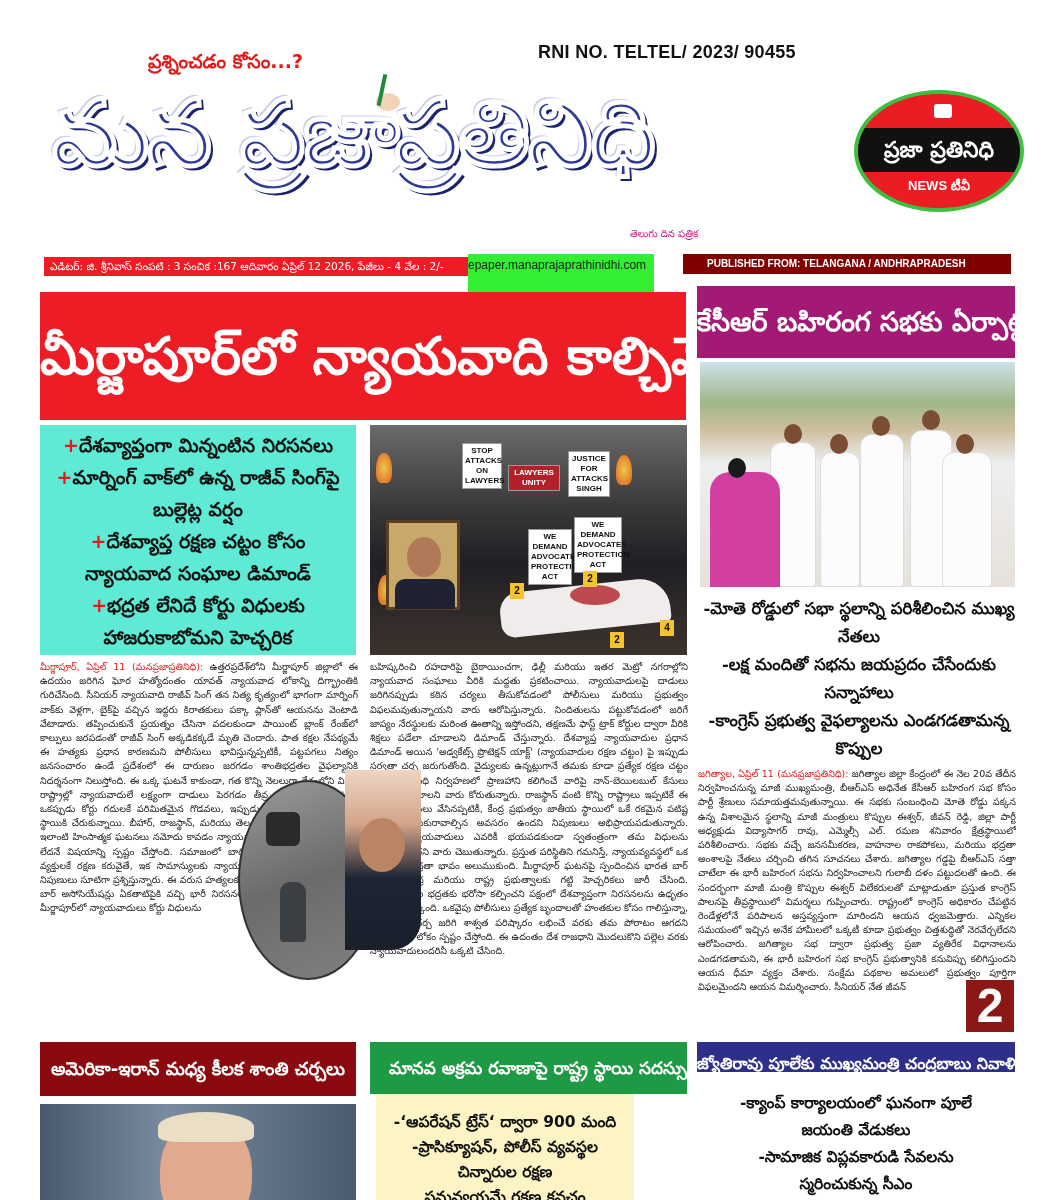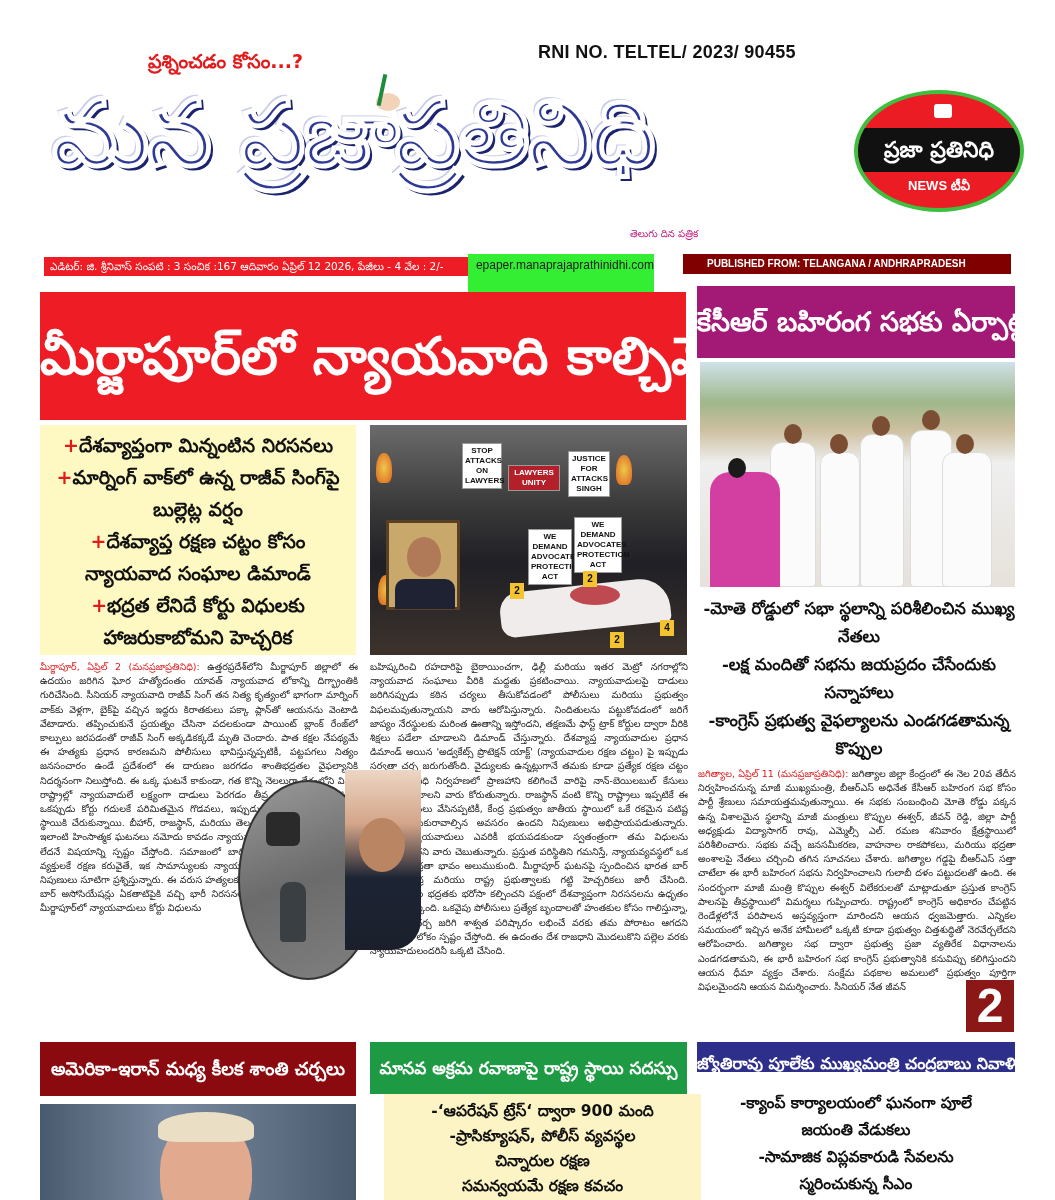--- a/index.html
+++ b/index.html
@@ -12,25 +12,25 @@
 .logo-title{left:52px;top:88px;font-size:92px;font-weight:900;color:#2e3a96;letter-spacing:-2px;line-height:1;
   -webkit-text-stroke:2px #fff;text-shadow:3px 3px 0 #1b236e,-2px -2px 0 #c9cde8,0 0 0 #2e3a96;font-family:"DejaVu Sans",sans-serif;white-space:nowrap}
 .pen{left:360px;top:72px;width:46px;height:46px}
 .subtitle{left:630px;top:228px;font-size:10px;color:#c2187a}
 .badge{left:854px;top:90px;width:170px;height:122px;border-radius:50%;background:#ec1c24;border:4px solid #3fbf3f;overflow:hidden}
 .badge .band{position:absolute;left:0;right:0;top:34px;height:44px;background:#111;color:#fff;font-weight:bold;font-size:22px;text-align:center;line-height:44px}
 .badge .news{position:absolute;left:0;right:0;top:84px;text-align:center;font-weight:bold;color:#fff;font-size:13px;font-family:"Liberation Sans",sans-serif}
 .badge .mini{position:absolute;left:76px;top:10px;width:18px;height:14px;background:#fff;border-radius:3px}
 
 .info-red{left:44px;top:257px;width:460px;height:19px;background:#ee1c24;color:#fff;font-size:10.5px;line-height:19px;padding-left:6px;white-space:nowrap;overflow:hidden}
-.info-green{left:468px;top:254px;width:186px;height:39px;background:#33ee33;color:#222;font-size:12px;line-height:22px;text-align:right;font-family:"Liberation Sans",sans-serif}
+.info-green{left:468px;top:254px;width:186px;height:39px;background:#33ee33;color:#222;font-size:12px;line-height:22px;text-align:left;font-family:"Liberation Sans",sans-serif}
 .info-maroon{left:683px;top:254px;width:328px;height:20px;background:#800000;color:#fff;font-size:10px;font-weight:bold;line-height:20px;padding-left:24px;font-family:"Liberation Sans",sans-serif;white-space:nowrap;overflow:hidden}
 
 .lead-head{left:40px;top:292px;width:646px;height:128px;background:#ee1c24;color:#fff;font-weight:900;font-size:52px;text-align:center;line-height:128px;white-space:nowrap;overflow:hidden}
-.highlights{left:40px;top:425px;width:316px;height:230px;background:#fef9c3;padding:4px 6px;text-align:center;font-size:19px;font-weight:bold;line-height:32px}
+.highlights{left:40px;top:425px;width:316px;height:230px;background:#5eead4;padding:4px 6px;text-align:center;font-size:19px;font-weight:bold;line-height:32px}
 .highlights .plus{color:#e11b1b}
 .photo{overflow:hidden}
 .lead-photo{left:370px;top:425px;width:317px;height:230px;background:linear-gradient(180deg,#6b6b6b 0%,#3a3a3a 35%,#1f1f25 60%,#3d332c 100%)}
 .sign{position:absolute;background:#fff;color:#111;font-weight:bold;font-size:8px;text-align:center;line-height:10px;padding:2px;font-family:"Liberation Sans",sans-serif;border:1px solid #999}
 .portrait{position:absolute;left:16px;top:95px;width:74px;height:90px;background:#c8a86b;border:3px solid #5a4020}
 .portrait .face{position:absolute;left:18px;top:14px;width:34px;height:40px;border-radius:50%;background:#b07a58}
 .portrait .suit{position:absolute;left:6px;top:56px;width:60px;height:30px;background:#1e2233;border-radius:10px 10px 0 0}
 .sheet{position:absolute;left:130px;top:160px;width:170px;height:45px;background:#f0ecec;border-radius:20px 30px 6px 14px;transform:rotate(-6deg)}
 .blood{position:absolute;left:200px;top:160px;width:50px;height:20px;background:#b3202a;border-radius:50%;opacity:.8}
 .marker{position:absolute;width:14px;height:16px;background:#f4c430;color:#111;font-size:10px;font-weight:bold;text-align:center;line-height:16px;font-family:"Liberation Sans",sans-serif}
@@ -51,22 +51,22 @@
 .kcr-photo{left:700px;top:362px;width:315px;height:225px;background:linear-gradient(180deg,#cfe2ea 0%,#9fb78a 18%,#cdbf9f 30%,#efefef 45%,#e6e1da 100%)}
 .person{position:absolute;background:#fbfbfb;border-radius:12px 12px 4px 4px;border:1px solid #ddd}
 .phead{position:absolute;width:18px;height:20px;border-radius:50%;background:#7b4e33}
 .kcr-sub{left:700px;top:595px;width:318px;text-align:center;font-size:16.5px;font-weight:bold;line-height:28px;color:#111}
 .page-num{left:966px;top:980px;width:48px;height:52px;background:#8b1717;color:#fff;font-weight:900;font-size:48px;line-height:52px;text-align:center;font-family:"Liberation Sans",sans-serif}
 
 .b1-head{left:40px;top:1042px;width:316px;height:54px;background:#8b0a0f;color:#fff;font-weight:900;font-size:18px;text-align:center;line-height:54px;white-space:nowrap;overflow:hidden}
 .b1-photo{left:40px;top:1104px;width:316px;height:96px;background:linear-gradient(90deg,#495a6e,#7a8aa0 40%,#495a6e)}
 .b1-photo .face{position:absolute;left:120px;top:16px;width:92px;height:110px;border-radius:45%;background:#e1a98d}
 .b1-photo .hair{position:absolute;left:118px;top:8px;width:96px;height:30px;border-radius:50% 50% 20% 20%;background:#eadfc4}
-.b2-head{left:370px;top:1042px;width:317px;height:52px;background:#1f9a44;color:#fff;font-weight:900;font-size:17px;text-align:center;line-height:52px;white-space:nowrap;overflow:hidden}
-.b2-body{left:384px;top:1094px;width:317px;height:106px;background:#fdf4c6;text-align:center;font-size:15.5px;font-weight:bold;line-height:25px;padding-top:5px}
+.b2-head{left:370px;top:1042px;width:317px;height:52px;background:#1f9a44;color:#fff;font-weight:900;font-size:17px;text-align:right;line-height:52px;white-space:nowrap;overflow:hidden}
+.b2-body{left:376px;top:1094px;width:258px;height:106px;background:#fdf4c6;text-align:center;font-size:15.5px;font-weight:bold;line-height:25px;padding-top:16px}
 .b3-head{left:697px;top:1042px;width:318px;height:30px;background:#2e2f8a;color:#fff;font-weight:900;font-size:16px;text-align:center;line-height:44px;white-space:nowrap;overflow:hidden}
 .b3-body{left:697px;top:1090px;width:318px;text-align:center;font-size:15.5px;font-weight:bold;line-height:27px}
 </style>
 </head>
 <body>
 
 <div class="abs tagline">ప్రశ్నించడం కోసం...?</div>
 <div class="abs rni">RNI NO. TELTEL/ 2023/ 90455</div>
 <svg class="abs pen" viewBox="0 0 46 46">
   <ellipse cx="28" cy="30" rx="12" ry="9" fill="#f2d3b8"></ellipse>
@@ -108,21 +108,21 @@
     </div>
   <div class="sheet"></div>
   <div class="blood"></div>
   <div class="marker" style="left:140px;top:158px">2</div>
   <div class="marker" style="left:213px;top:146px">2</div>
   <div class="marker" style="left:240px;top:207px">2</div>
   <div class="marker" style="left:290px;top:195px">4</div>
 </div>
 
 <div class="abs col1 body">
-  <span class="dateline">మీర్జాపూర్, ఏప్రిల్ 2 (మనప్రజాప్రతినిధి):</span>
+  <span class="dateline">మీర్జాపూర్, ఏప్రిల్ 11 (మనప్రజాప్రతినిధి):</span>
   <span>ఉత్తరప్రదేశ్‌లోని మీర్జాపూర్ జిల్లాలో ఈ ఉదయం జరిగిన ఘోర హత్యోదంతం యావత్ న్యాయవాద లోకాన్ని దిగ్భ్రాంతికి గురిచేసింది. సీనియర్ న్యాయవాది రాజీవ్ సింగ్ తన నిత్య కృత్యంలో భాగంగా మార్నింగ్ వాక్‌కు వెళ్లగా, బైక్‌పై వచ్చిన ఇద్దరు కిరాతకులు పక్కా ప్లాన్‌తో ఆయనను వెంటాడి వేటాడారు. తప్పించుకునే ప్రయత్నం చేసినా వదలకుండా పాయింట్ బ్లాంక్ రేంజ్‌లో కాల్పులు జరపడంతో రాజీవ్ సింగ్ అక్కడికక్కడే మృతి చెందారు. పాత కక్షల నేపథ్యమే ఈ హత్యకు ప్రధాన కారణమని పోలీసులు భావిస్తున్నప్పటికీ, పట్టపగలు నిత్యం జనసంచారం ఉండే ప్రదేశంలో ఈ దారుణం జరగడం శాంతిభద్రతల వైఫల్యానికి నిదర్శనంగా నిలుస్తోంది. ఈ ఒక్క ఘటనే కాకుండా, గత కొన్ని నెలలుగా దేశంలోని వివిధ రాష్ట్రాల్లో న్యాయవాదులే లక్ష్యంగా దాడులు పెరగడం తీవ్ర ఆందోళన కలిగిస్తోంది. ఒకప్పుడు కోర్టు గదులకే పరిమితమైన గొడవలు, ఇప్పుడు నడిరోడ్లపై ప్రాణాలు తీసే స్థాయికి చేరుకున్నాయి. బీహార్, రాజస్థాన్, మరియు తెలంగాణ వంటి రాష్ట్రాల్లో కూడా ఇలాంటి హింసాత్మక ఘటనలు నమోదు కావడం న్యాయవాద వృత్తిలో ఉన్నవారికి భద్రత లేదనే విషయాన్ని స్పష్టం చేస్తోంది. సమాజంలో బాధితుల పక్షాన నిలబడి పోరాడే వ్యక్తులకే రక్షణ కరువైతే, ఇక సామాన్యులకు న్యాయం ఎలా అందుతుందని న్యాయ నిపుణులు సూటిగా ప్రశ్నిస్తున్నారు. ఈ వరుస హత్యలకు వ్యతిరేకంగా దేశవ్యాప్తంగా ఉన్న బార్ అసోసియేషన్లు ఏకతాటిపైకి వచ్చి భారీ నిరసనలకు పిలుపునిచ్చాయి. ఈ రోజు మీర్జాపూర్‌లో న్యాయవాదులు కోర్టు విధులను</span>
 </div>
 <div class="abs inset-circle">
   <div class="bike"></div>
   <div class="man"></div>
 </div>
 <div class="abs col2 body">
   <span>బహిష్కరించి రహదారిపై బైఠాయించగా, ఢిల్లీ మరియు ఇతర మెట్రో నగరాల్లోని న్యాయవాద సంఘాలు వీరికి మద్దతు ప్రకటించాయి. న్యాయవాదులపై దాడులు జరిగినప్పుడు కఠిన చర్యలు తీసుకోవడంలో పోలీసులు మరియు ప్రభుత్వం విఫలమవుతున్నాయని వారు ఆరోపిస్తున్నారు. నిందితులను పట్టుకోవడంలో జరిగే జాప్యం నేరస్థులకు మరింత ఊతాన్ని ఇస్తోందని, తక్షణమే ఫాస్ట్ ట్రాక్ కోర్టుల ద్వారా వీరికి శిక్షలు పడేలా చూడాలని డిమాండ్ చేస్తున్నారు. దేశవ్యాప్త న్యాయవాదుల ప్రధాన డిమాండ్ అయిన 'అడ్వకేట్స్ ప్రొటెక్షన్ యాక్ట్' (న్యాయవాదుల రక్షణ చట్టం) పై ఇప్పుడు సర్వత్రా చర్చ జరుగుతోంది. వైద్యులకు ఉన్నట్లుగానే తమకు కూడా ప్రత్యేక రక్షణ చట్టం ఉండాలని, విధి నిర్వహణలో ప్రాణహాని కలిగించే వారిపై నాన్-బెయిలబుల్ కేసులు నమోదు చేయాలని వారు కోరుతున్నారు. రాజస్థాన్ వంటి కొన్ని రాష్ట్రాలు ఇప్పటికే ఈ దిశగా అడుగులు వేసినప్పటికీ, కేంద్ర ప్రభుత్వం జాతీయ స్థాయిలో ఒకే రకమైన పటిష్ట చట్టాన్ని తీసుకురావాల్సిన అవసరం ఉందని నిపుణులు అభిప్రాయపడుతున్నారు. అప్పుడే న్యాయవాదులు ఎవరికీ భయపడకుండా స్వతంత్రంగా తమ విధులను నిర్వర్తించగలరని వారు చెబుతున్నారు. ప్రస్తుత పరిస్థితిని గమనిస్తే, న్యాయవ్యవస్థలో ఒక రకమైన అభద్రతా భావం అలుముకుంది. మీర్జాపూర్ ఘటనపై స్పందించిన భారత బార్ కౌన్సిల్, కేంద్ర మరియు రాష్ట్ర ప్రభుత్వాలకు గట్టి హెచ్చరికలు జారీ చేసింది. న్యాయవాదుల భద్రతకు భరోసా కల్పించని పక్షంలో దేశవ్యాప్తంగా నిరసనలను ఉధృతం చేస్తామని పేర్కొంది. ఒకవైపు పోలీసులు ప్రత్యేక బృందాలతో హంతకుల కోసం గాలిస్తున్నా, చట్టసభల్లో చర్చ జరిగి శాశ్వత పరిష్కారం లభించే వరకు తమ పోరాటం ఆగదని న్యాయవాద లోకం స్పష్టం చేస్తోంది. ఈ ఉదంతం దేశ రాజధాని మొదలుకొని పల్లెల వరకు న్యాయవాదులందరినీ ఒక్కటి చేసింది.</span>
 </div>
 <div class="abs inset-man photo">

